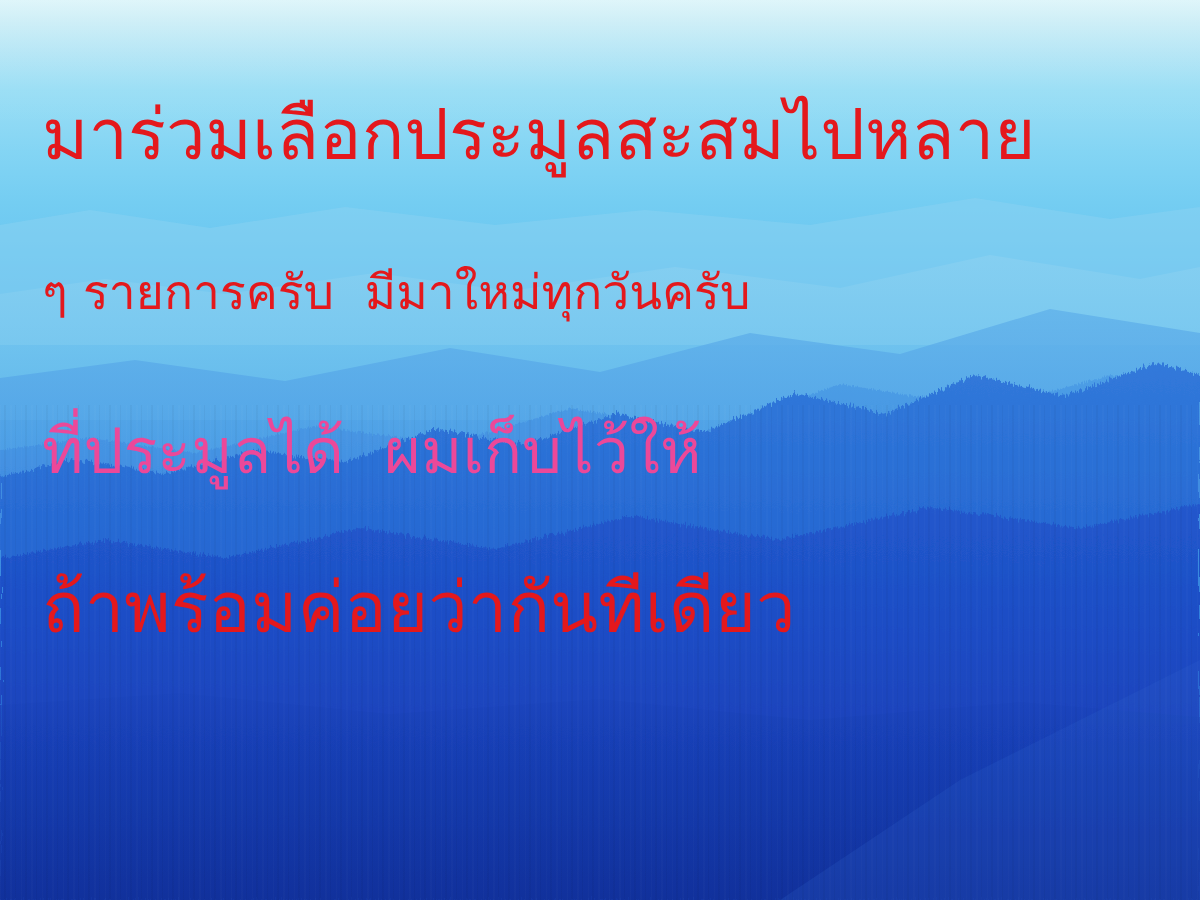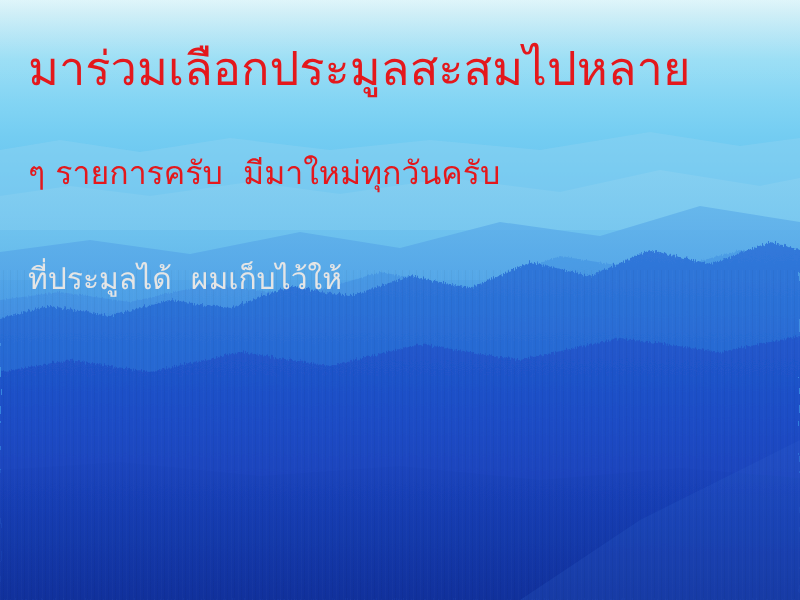--- a/index.html
+++ b/index.html
@@ -85,21 +85,21 @@
         rgba(0,0,0,.06) 100%);
   }
 
   
   #caption {
     position: absolute;
     left: 0;
     top: 0;
     width: 800px;
     height: 600px;
-    padding: 16px 0 0 28px;
+    padding: 38px 0 0 28px;
     box-sizing: border-box;
   }
   .caption-line {
     color: #e4181c;
     font-size: 47px;
     line-height: 105px;
     font-weight: 400;
     white-space: pre;
     letter-spacing: 0px;
     font-family: "DejaVu Sans", "Liberation Sans", sans-serif;
@@ -181,16 +181,17 @@
 
     <path d="M800,440 L640,520 L520,600 L800,600 Z" fill="#2a5ed0" opacity=".25"></path>
   </svg>
 
   <div id="texture"></div>
   <div id="grain"></div>
 
   <div id="caption">
     <div class="caption-line" style="color: rgb(228, 24, 28); font-size: 47px; line-height: 105px;">มาร่วมเลือกประมูลสะสมไปหลาย</div>
     <div class="caption-line" style="color: rgb(228, 24, 28); font-size: 32px; line-height: 105px;">ๆ รายการครับ  มีมาใหม่ทุกวันครับ</div>
-    <div class="caption-line" style="color: #e5e5e5; font-size: 30px; line-height: 105px;">ที่ประมูลได้  ผมเก็บไว้ให้</div>
+    <div class="caption-line" style="color: #ec4899; font-size: 42px; line-height: 105px;">ที่ประมูลได้  ผมเก็บไว้ให้</div>
+    <div class="caption-line" style="color: rgb(228, 24, 28); font-size: 47px; line-height: 105px;">ถ้าพร้อมค่อยว่ากันทีเดียว</div>
   </div>
 
 </div>
 
 </body></html>

